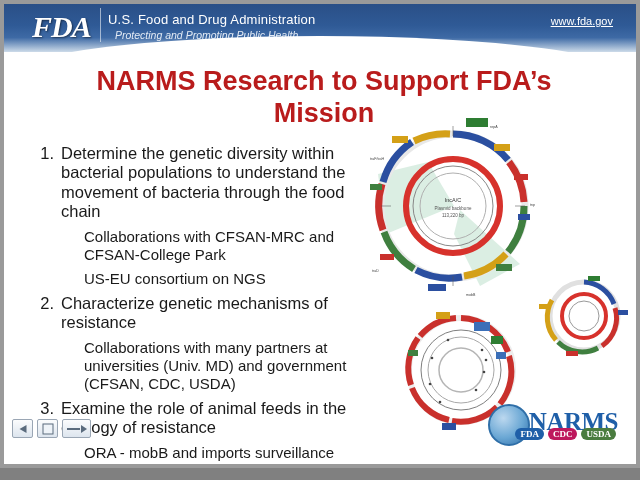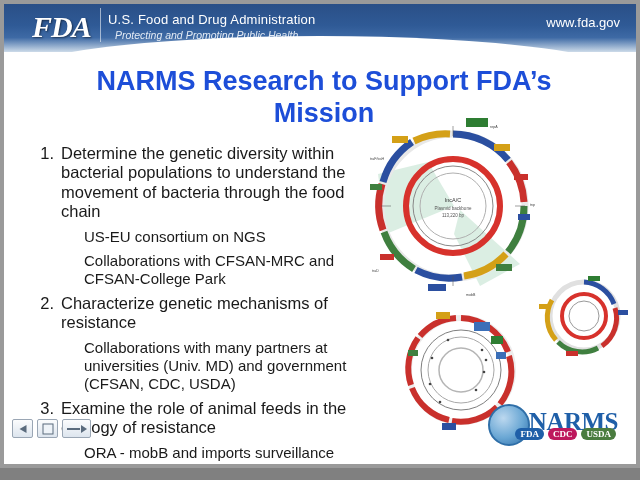--- a/index.html
+++ b/index.html
@@ -67,34 +67,35 @@
   .hdr-sub {
     position: absolute;
     left: 104px; top: 25px;
     color: #e2eaf4;
     font-size: 10.5px;
     font-style: italic;
     margin-left: 7px;
   }
   .hdr-url {
     position: absolute;
-    right: 16px; top: 11px;
+    right: 23px; top: 11px;
     color: #ffffff;
-    font-size: 13px;
+    font-size: 11px;
+    text-decoration: underline;
   }
 
   
   .slide-title {
     position: absolute;
     left: 40px; top: 62px;
     width: 560px;
     text-align: center;
     font-size: 27px;
     font-weight: bold;
-    color: #1d4ed8;
+    color: #b91c1c;
     line-height: 1.18;
   }
 
   
   .body {
     position: absolute;
     left: 26px; top: 140px;
     width: 350px;
     color: #1a1a1a;
   }
@@ -236,22 +237,22 @@
   </div>
 
   <div class="slide-title">NARMS Research to Support FDA’s Mission</div>
 
   <div class="body">
 
     <div class="l1">
       <div class="num">1.</div>
       <div class="txt">Determine the genetic diversity within bacterial populations to understand the movement of bacteria through the food chain</div>
     </div>
+    <div class="l2">Collaborations with CFSAN-MRC and CFSAN-College Park</div>
     <div class="l2">US-EU consortium on NGS</div>
-    <div class="l2">Collaborations with CFSAN-MRC and CFSAN-College Park</div>
 
     <div class="l1">
       <div class="num">2.</div>
       <div class="txt">Characterize genetic mechanisms of resistance</div>
     </div>
     <div class="l2">Collaborations with many partners at universities (Univ. MD) and government (CFSAN, CDC, USDA)</div>
 
     <div class="l1">
       <div class="num">3.</div>
       <div class="txt">Examine the role of animal feeds in the ecology of resistance</div>

